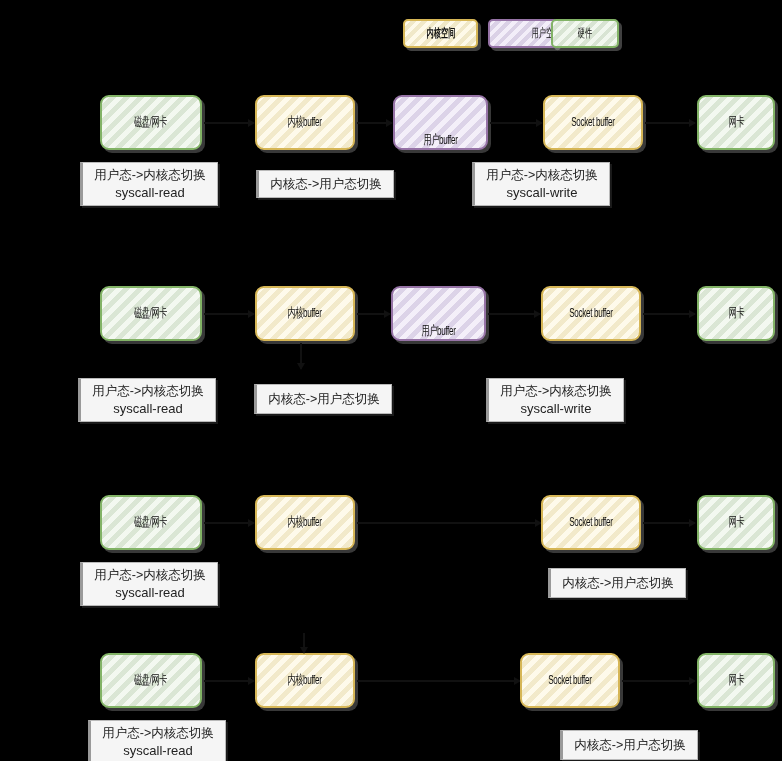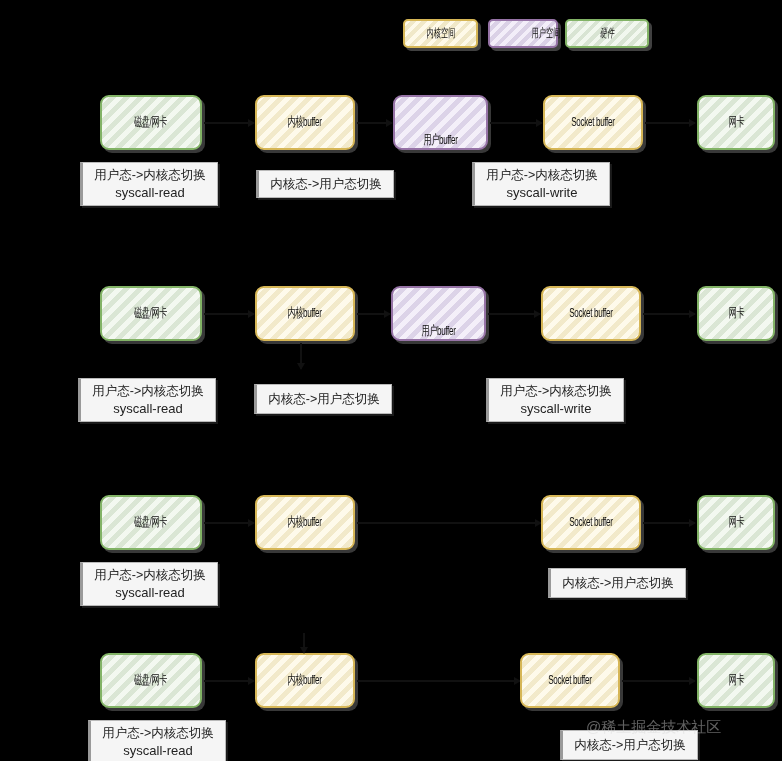--- a/index.html
+++ b/index.html
@@ -63,27 +63,27 @@
 
   
   .watermark{position:absolute;color:rgba(215,215,215,.45);
      font-size:15px;white-space:nowrap;}
 </style>
 </head>
 <body>
 
 <div class="canvas">
 
-  <div class="legend-chip n-yellow" style="left:403px;top:19px;width:75px;">
+  <div class="legend-chip n-yellow" style="left:403px;top:19px;width:75px;font-weight:bold;">
     <span>内核空间</span>
   </div>
   <div class="legend-chip n-purple" style="left:488px;top:19px;width:70px;padding-left:45px;">
     <span>用户空间</span>
   </div>
-  <div class="legend-chip n-green" style="left:565px;top:19px;width:84px;font-style:italic;">
+  <div class="legend-chip n-green" style="left:551px;top:19px;width:68px;">
     <span>硬件</span>
   </div>
 
   <div class="node n-green" style="left:100px;top:95px;width:102px;height:55px;">
     <span>磁盘/网卡</span>
     </div>
   <div class="arrow" style="left:204px;top:122px;width:50px;"></div>
 
   <div class="node n-yellow" style="left:255px;top:95px;width:100px;height:55px;">
     <span>内核buffer</span>
@@ -201,15 +201,14 @@
     </div>
 
   <div class="note" style="left:88px;top:720px;width:138px;height:44px;">
     <div>用户态-&gt;内核态切换</div>
     <div class="l2">syscall-read</div>
   </div>
   <div class="note" style="left:560px;top:730px;width:138px;height:30px;">
     <div>内核态-&gt;用户态切换</div>
   </div>
 
-  <div class="watermark" style="left:586px;top:718px;">@稀土掘金技术社区</div>
 
 </div>
 
 </body></html>

